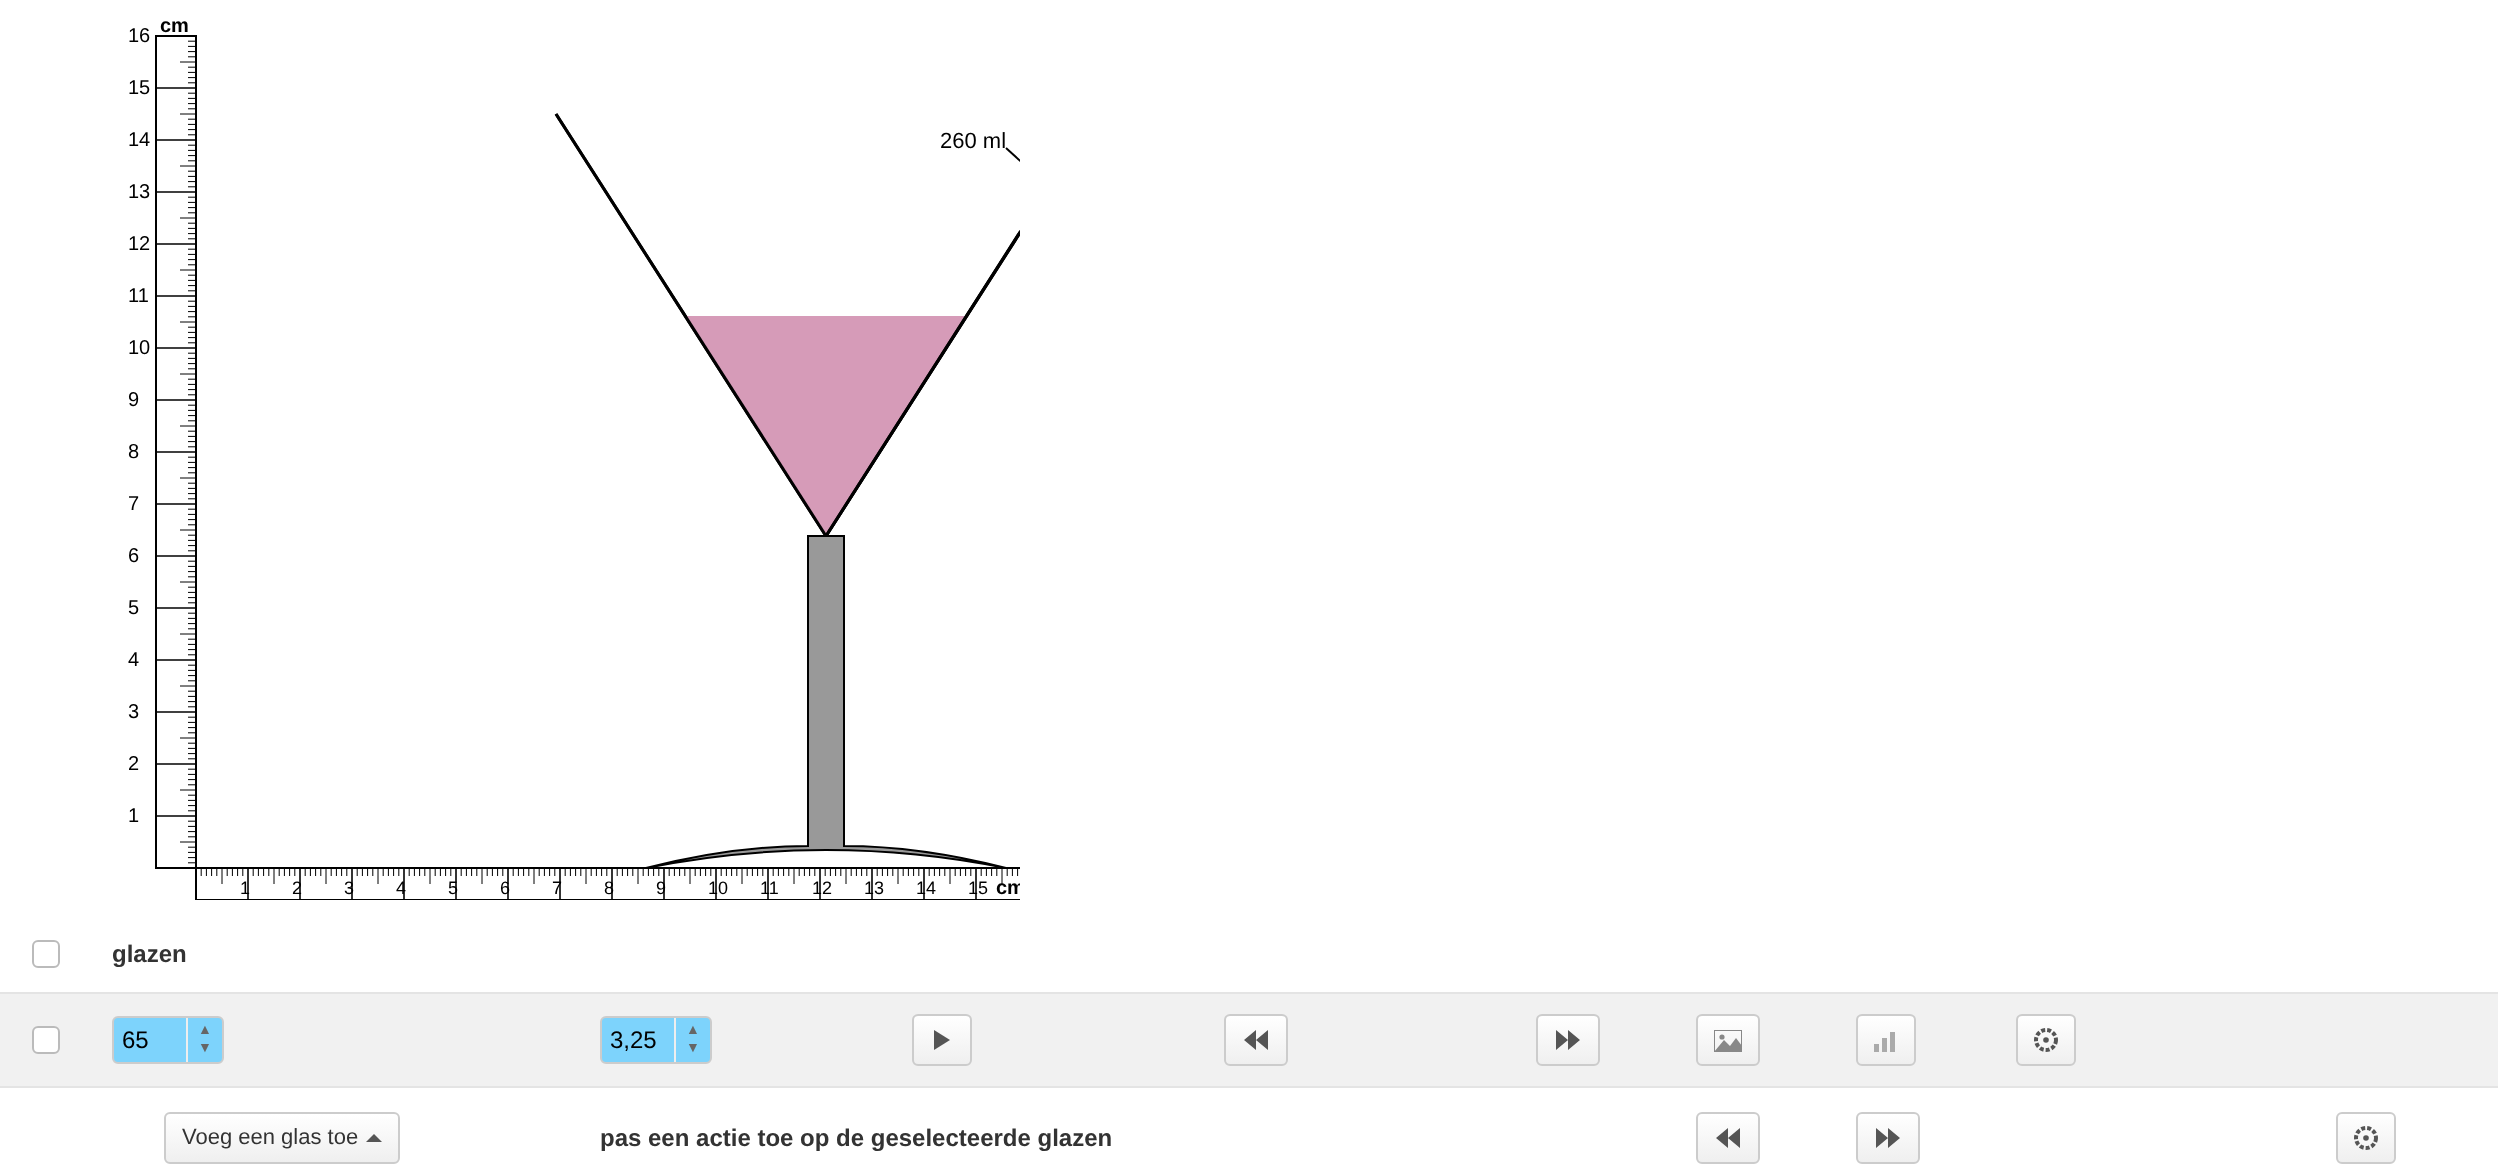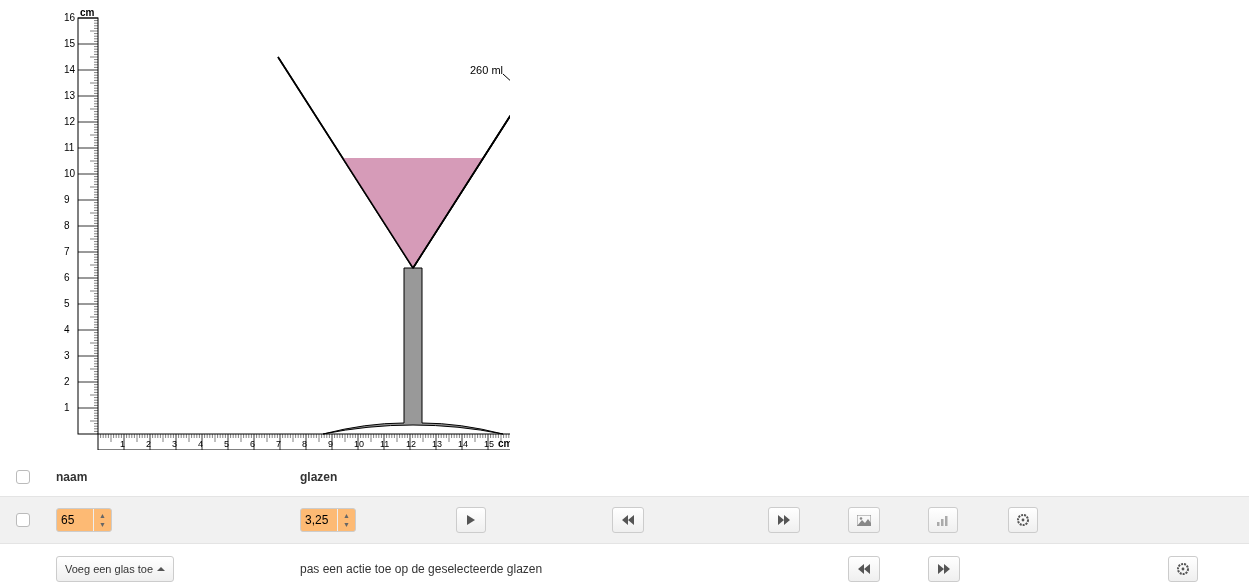--- a/index.html
+++ b/index.html
@@ -43,21 +43,21 @@
     border-radius: 3px;
     background: #fff;
     cursor: pointer;
   }
 
   
   .spin {
     display: inline-flex;
     border: 1px solid #ccc;
     border-radius: 3px;
-    background: #fdba74;
+    background: #7dd3fc;
     height: 24px;
     width: 56px;
     align-items: stretch;
   }
   .spin input {
     border: 0;
     width: 36px;
     padding: 0 4px;
     font: inherit;
     outline: none;
@@ -90,25 +90,25 @@
     padding: 0 8px;
     border: 1px solid #ccc;
     border-radius: 3px;
     background: linear-gradient(#ffffff,#efefef);
     color: #555;
     cursor: pointer;
     font: inherit;
     gap: 4px;
   }
   .btn svg { display:block; }
-  .btn.text { font-size: 11px; color:#333; }
+  .btn.text { font-size: 11px; color:#333;margin-left:26px; }
   .btn .caret-up {
     width:0;height:0;border-left:4px solid transparent;border-right:4px solid transparent;border-bottom:4px solid #555;
   }
-  .footer-row .bold-label { font-weight: normal; }
+  .footer-row .bold-label { font-weight: bold; }
 </style>
 </head>
 <body>
 
 <div class="viz-area">
   <svg width="450" height="442" viewBox="0 0 450 442">
 
     <g>
       <rect x="18" y="10" width="20" height="416" fill="#fff" stroke="#000" stroke-width="1"></rect>
       <text x="20" y="8" font-size="10" font-weight="bold">cm</text>
@@ -498,21 +498,20 @@
     </g>
 
     <line x1="353" y1="260" x2="454" y2="102" stroke="#000" stroke-width="1.5"></line>
   </svg>
 </div>
 
 <div class="grid head-row">
   <div class="cell">
       <input type="checkbox" style="">
     </div>
-  <div class="cell">naam</div>
   <div class="cell">glazen</div>
   <div class="cell"></div>
     <div class="cell"></div>
     <div class="cell"></div>
     <div class="cell"></div>
     <div class="cell"></div>
 </div>
 
 <div class="grid data-row">
   <div class="cell">

